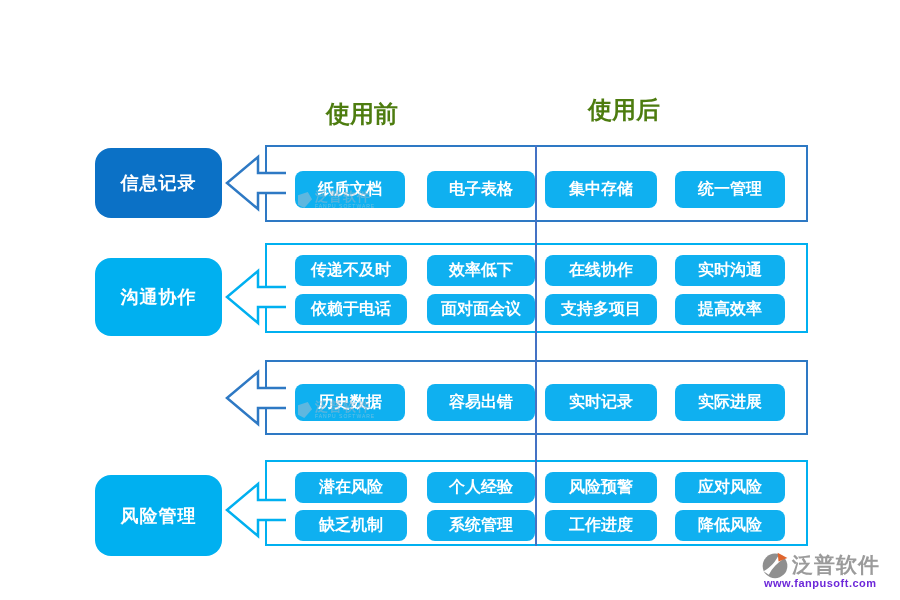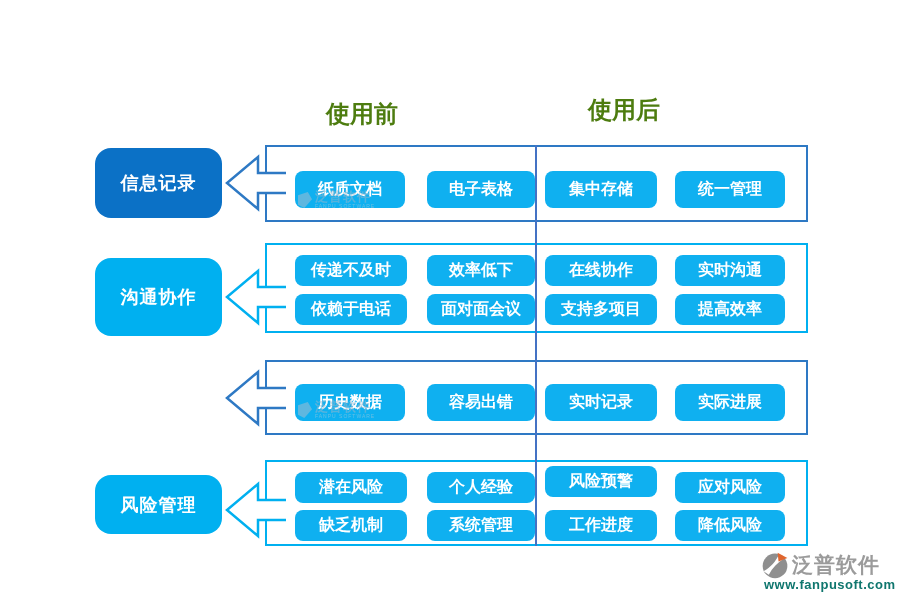--- a/index.html
+++ b/index.html
@@ -60,21 +60,21 @@
     width:14px; height:16px; margin-top:2px;
     background:#aebfd0;
     clip-path:polygon(0 20%, 70% 0, 100% 45%, 45% 100%, 0 80%);
   }
   .wm-text { font-size:13px; font-weight:bold; color:#9fb6c9; line-height:13px; letter-spacing:1px; }
   .wm-sub  { font-size:5px; color:#b9cdd8; letter-spacing:1px; }
 
   .logo { position:absolute; left:760px; top:550px; z-index:6; }
   .logo-row { display:flex; align-items:center; gap:2px; }
   .logo-text { font-size:21px; font-weight:bold; color:#9b9b9b; letter-spacing:1px; }
-  .logo-url { font-size:13px; font-weight:bold; color:#0f766e; margin-top:-3px; margin-left:4px; letter-spacing:0.5px; }
+  .logo-url { font-size:11px; font-weight:bold; color:#6d28d9; margin-top:-3px; margin-left:4px; letter-spacing:0.5px; }
 </style>
 </head>
 <body>
 
 <div class="stage">
 
 
   <div class="col-header before">使用前</div>
   <div class="col-header after">使用后</div>
 
@@ -113,27 +113,27 @@
   <div class="panel dark" style="top:360px;height:75px">
     <div class="pill" style="left:28px;top:22px;width:110px;height:37px">历史数据</div>
     <div class="pill" style="left:160px;top:22px;width:108px;height:37px">容易出错</div>
     <div class="pill" style="left:408px;top:22px;width:110px;height:37px">实际进展</div>
     <div class="pill" style="left:278px;top:22px;width:112px;height:37px">实时记录</div>
   </div>
   <svg class="arrow dark" style="top:366px" viewBox="0 0 62 64">
     <path d="M62,22 L34,22 L34,6 L3,32 L34,58 L34,42 L62,42"></path>
   </svg>
 
-  <div class="cat-label cyan" style="top:475px;height:59px">
+  <div class="cat-label cyan" style="top:475px;height:81px">
     <span>风险管理</span>
   </div>
   <div class="panel cyan" style="top:460px;height:86px">
     <div class="pill" style="left:28px;top:10px;width:112px;height:31px">潜在风险</div>
     <div class="pill" style="left:160px;top:10px;width:108px;height:31px">个人经验</div>
-    <div class="pill" style="left:278px;top:4px;width:112px;height:31px">风险预警</div>
+    <div class="pill" style="left:278px;top:10px;width:112px;height:31px">风险预警</div>
     <div class="pill" style="left:408px;top:10px;width:110px;height:31px">应对风险</div>
     <div class="pill" style="left:28px;top:48px;width:112px;height:31px">缺乏机制</div>
     <div class="pill" style="left:160px;top:48px;width:108px;height:31px">系统管理</div>
     <div class="pill" style="left:278px;top:48px;width:112px;height:31px">工作进度</div>
     <div class="pill" style="left:408px;top:48px;width:110px;height:31px">降低风险</div>
   </div>
   <svg class="arrow cyan" style="top:478px" viewBox="0 0 62 64">
     <path d="M62,22 L34,22 L34,6 L3,32 L34,58 L34,42 L62,42"></path>
   </svg>
 

